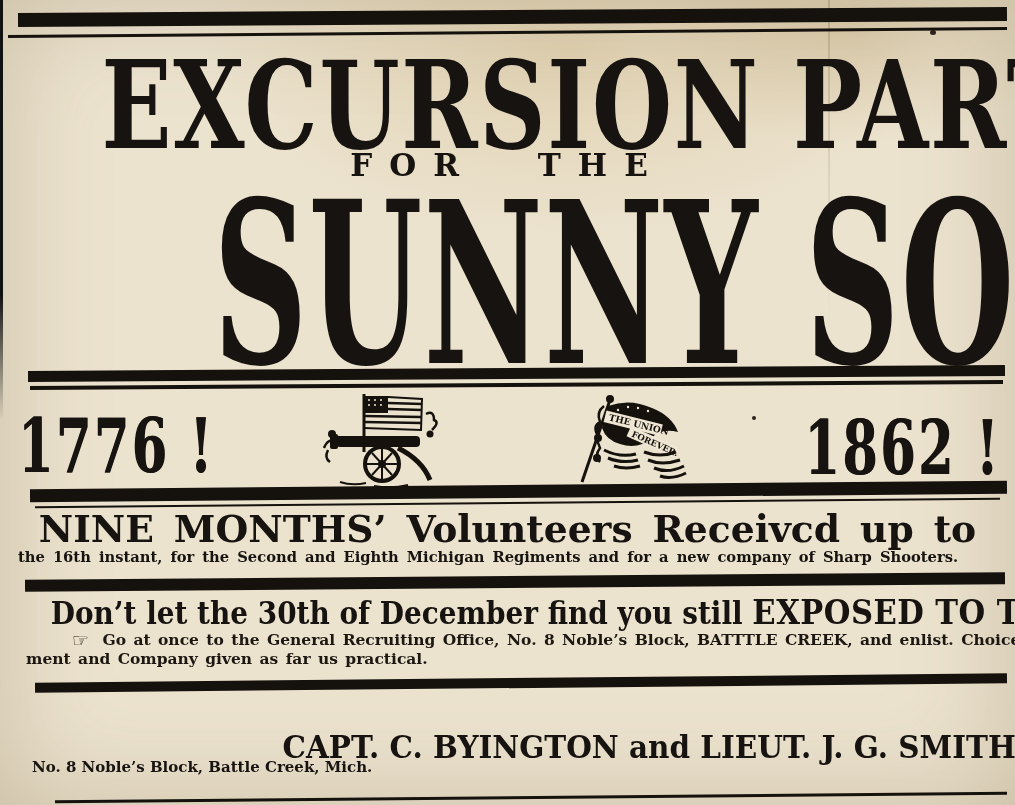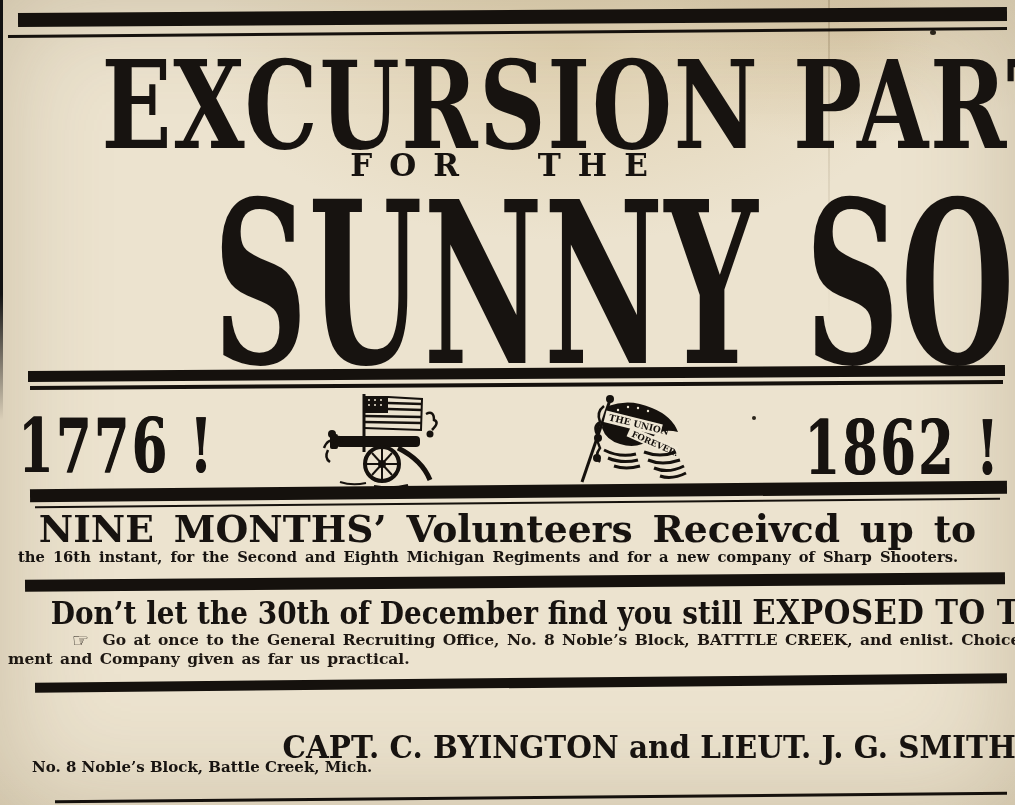--- a/index.html
+++ b/index.html
@@ -51,21 +51,21 @@
   .illus-cannon{left:322px;top:390px;}
   .illus-flags{left:560px;top:392px;}
 
   .headline{top:506px;font-size:38px;word-spacing:7px;transform:scaleX(0.99);}
   .headline-sub{position:absolute;top:548px;left:18px;right:14px;font-size:15px;font-weight:bold;
                 word-spacing:3px;white-space:nowrap;transform:scaleX(0.98);transform-origin:left;}
   .warnline{top:592px;font-size:31px;transform:scaleX(0.90);letter-spacing:0;}
   .warn-emph{font-size:34px;letter-spacing:0.5px;}
   .smalltext{font-size:15.5px;font-weight:bold;color:#1d1712;}
   .recruit1{position:absolute;top:629px;left:72px;white-space:nowrap;word-spacing:2px;}
-  .recruit2{position:absolute;top:649px;left:8px;white-space:nowrap;word-spacing:2px;text-align:right;}
+  .recruit2{position:absolute;top:649px;left:26px;white-space:nowrap;word-spacing:2px;text-align:right;}
   .hand{font-family:"DejaVu Sans", sans-serif;font-size:19px;vertical-align:-2px;padding-right:6px;}
   .quota{position:absolute;top:701px;left:80px;white-space:nowrap;word-spacing:2px;}
   .quota .hand{font-size:27px;vertical-align:-5px;}
   .officers{position:absolute;top:729px;left:265px;right:48px;text-align:center;
             font-size:31px;font-weight:bold;white-space:nowrap;transform:scaleX(0.95);}
   .address{position:absolute;top:758px;left:32px;font-size:15px;font-weight:bold;white-space:nowrap;}
   .rec-officers{position:absolute;top:755px;right:52px;font-size:16px;font-weight:bold;
                 letter-spacing:1px;white-space:nowrap;}
   svg .ink{stroke:#15110d;fill:none;}
   svg .fill{fill:#15110d;stroke:none;}

